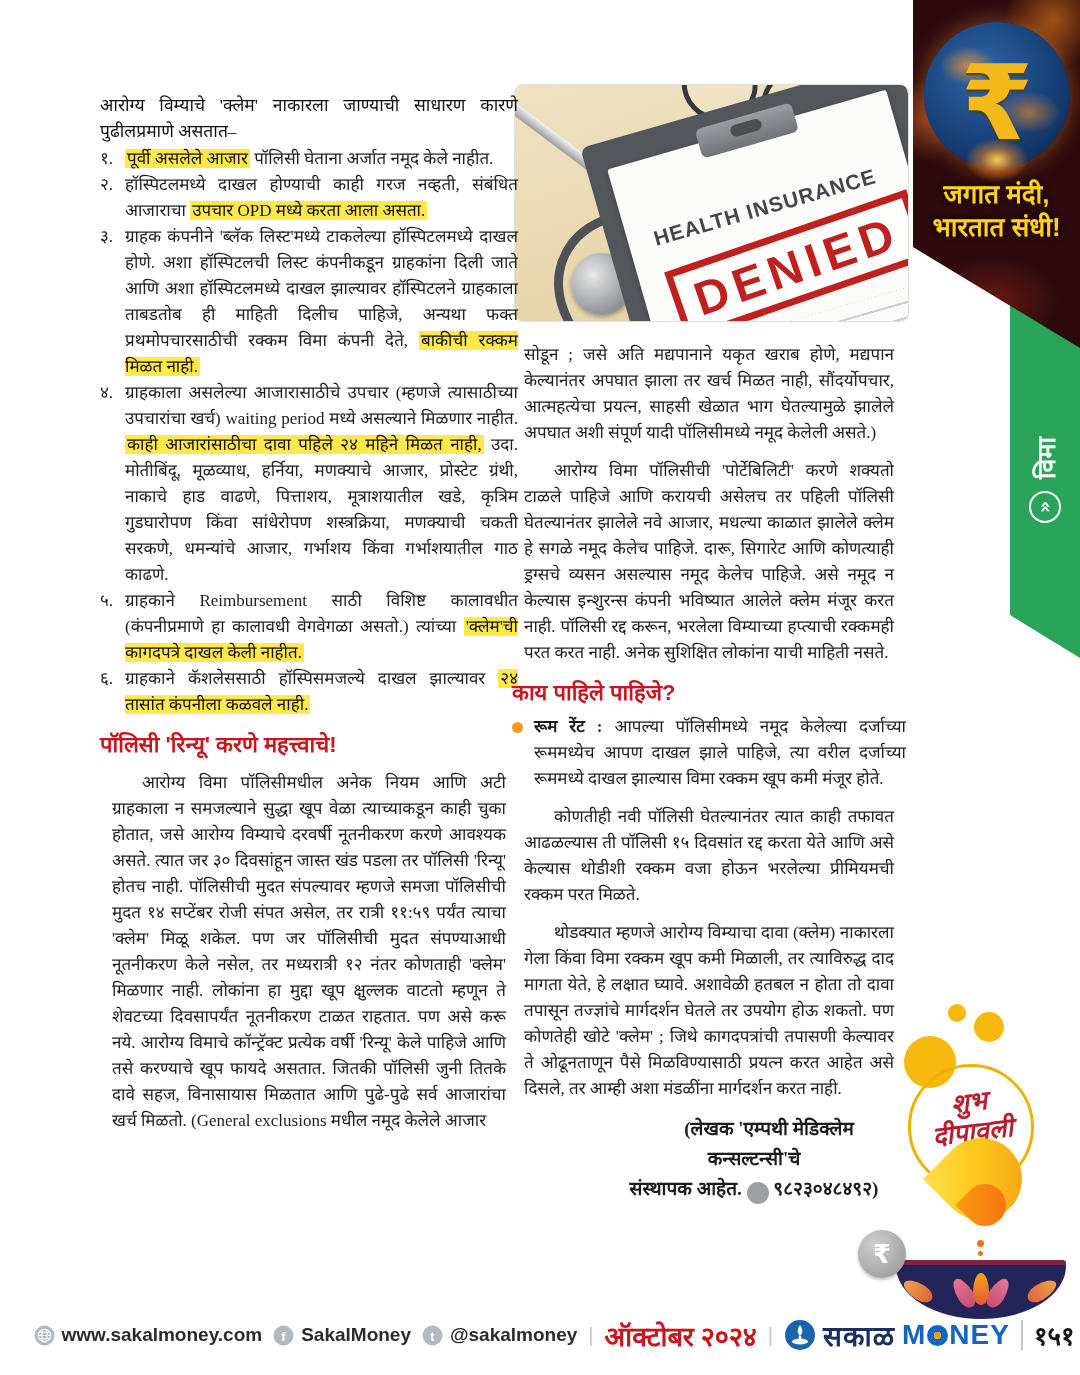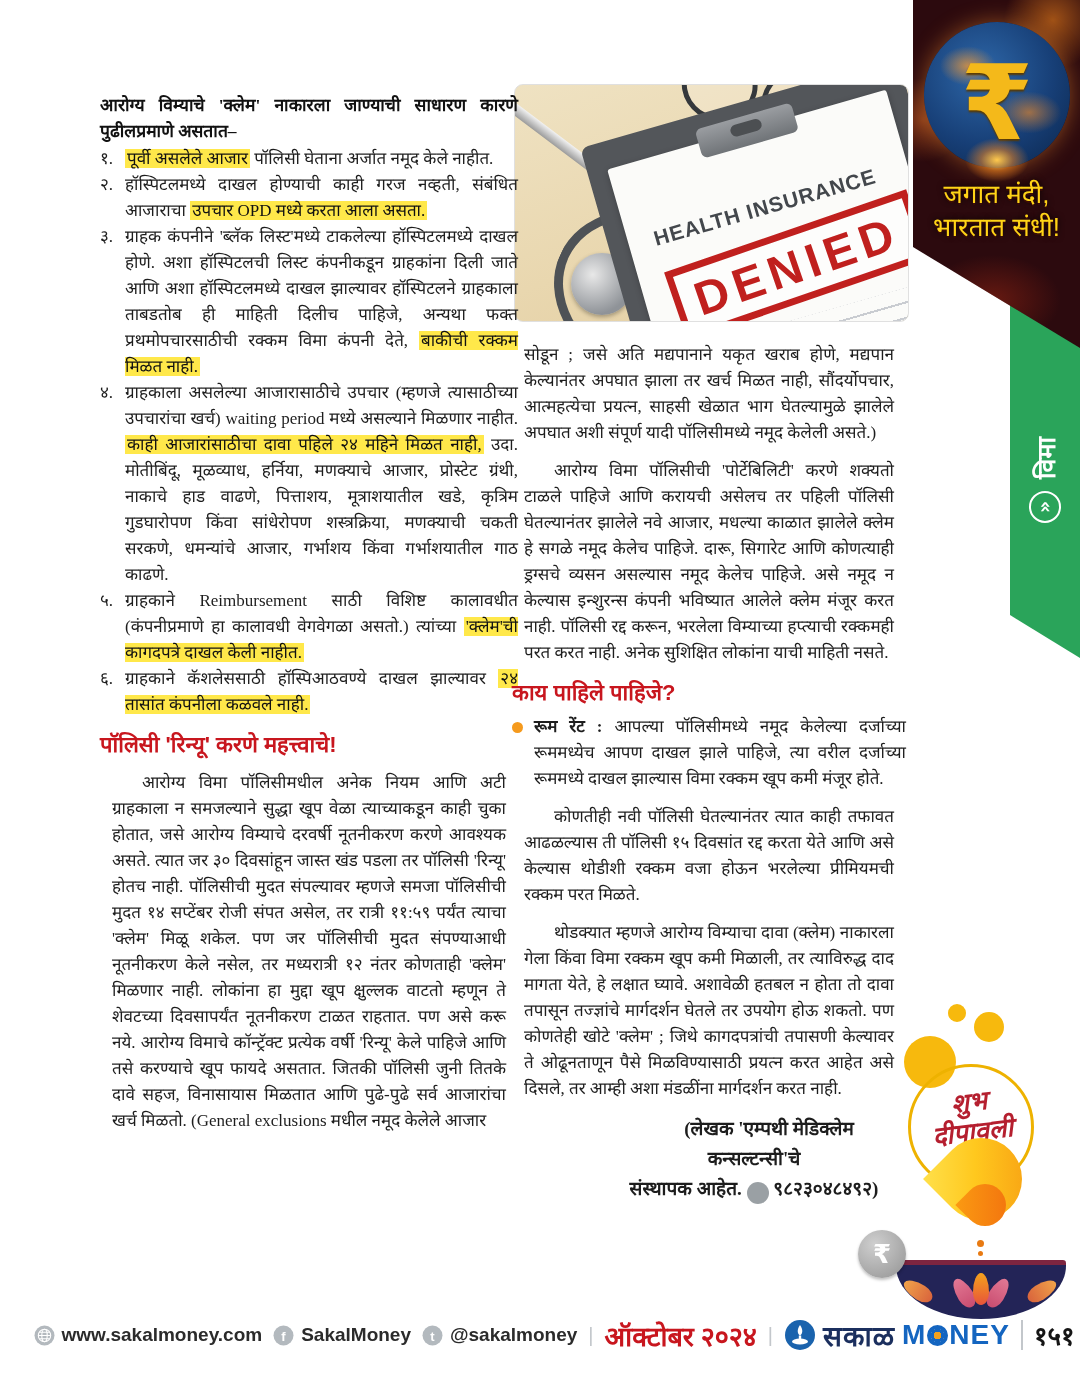--- a/index.html
+++ b/index.html
@@ -6,21 +6,21 @@
   body{
     width:1080px;height:1375px;position:relative;overflow:hidden;
     background:#ffffff;
     font-family:"Liberation Serif","DejaVu Serif",serif;
     color:#1d1d1d;
   }
   
   .col{position:absolute;font-size:17px;line-height:26px;text-align:justify;}
   #col-left{left:100px;top:92px;width:418px;}
   #col-right{left:512px;top:330px;width:394px;}
-  .intro{font-weight:bold;color:#111;font-size:17.5px;}
+  .intro{font-weight:normal;color:#111;font-size:17.5px;}
   ol.reasons{list-style:none;margin:2px 0 0 0;padding:0;}
   ol.reasons li{position:relative;padding-left:25px;margin:0;}
   ol.reasons .num{position:absolute;left:0;top:0;}
   mark.hl{background:#ffe84a;font-weight:normal;color:#111;padding:0 2px;}
   p.para{margin:12px;text-indent:30px;}
   p.para.noindent{text-indent:0;}
   p.spaced{margin-top:10px;}
   h2.red{color:#c8161e;font-size:22px;line-height:26px;margin:14px 0 8px 0;font-family:"Liberation Sans","DejaVu Sans",sans-serif;font-weight:bold;text-align:left;}
   ul.checks{list-style:none;margin:0;padding:0;}
   ul.checks li{position:relative;padding-left:22px;}
@@ -67,21 +67,21 @@
     background:
       radial-gradient(40px 28px at 30% 30%,rgba(230,150,60,.8),transparent 70%),
       radial-gradient(46px 30px at 72% 62%,rgba(214,130,50,.7),transparent 70%),
       radial-gradient(circle at 40% 35%,#2e67a8 0%,#173f77 55%,#0a2449 100%);
     box-shadow:0 0 22px rgba(255,150,50,.45);}
   .globe-rupee{position:absolute;left:0;top:8px;width:146px;text-align:center;font-size:104px;line-height:146px;
     font-weight:bold;color:#f4b91a;text-shadow:0 2px 2px #5a3a00;font-family:"DejaVu Sans",sans-serif;}
   .diya-glow{position:absolute;left:52px;top:138px;width:64px;height:44px;
     background:radial-gradient(closest-side,#ffc94d,rgba(255,140,30,.5),transparent);border-radius:50%;}
   .ribbon-text{position:absolute;left:0;top:178px;width:167px;text-align:center;
-    font-family:"Liberation Sans","DejaVu Sans",sans-serif;font-weight:normal;font-size:26px;line-height:33px;
+    font-family:"Liberation Sans","DejaVu Sans",sans-serif;font-weight:bold;font-size:26px;line-height:33px;
     color:#ffd417;text-shadow:0 2px 0 #3a0c06,0 0 6px #000;}
   
   #side-tab{position:absolute;left:1010px;top:287px;width:70px;height:371px;z-index:2;background:#2aa45a;
     clip-path:polygon(0 0,100% 11.6%,100% 100%,0 88.4%);}
   .tab-rot{position:absolute;left:50%;top:52%;transform:translate(-50%,-50%) rotate(-90deg);
     display:flex;align-items:center;gap:12px;white-space:nowrap;}
   .tab-chev{width:28px;height:28px;border:2px solid #fff;border-radius:50%;color:#fff;text-align:center;
     line-height:26px;font-size:19px;font-weight:bold;font-family:"DejaVu Sans",sans-serif;}
   .tab-label{color:#fff;font-weight:bold;font-size:25px;font-family:"Liberation Sans","DejaVu Sans",sans-serif;}
   
@@ -175,21 +175,21 @@
     <li>
       <span class="num">३.</span><span>ग्राहक कंपनीने 'ब्लॅक लिस्ट'मध्ये टाकलेल्या हॉस्पिटलमध्ये दाखल होणे. अशा हॉस्पिटलची लिस्ट कंपनीकडून ग्राहकांना दिली जाते आणि अशा हॉस्पिटलमध्ये दाखल झाल्यावर हॉस्पिटलने ग्राहकाला ताबडतोब ही माहिती दिलीच पाहिजे, अन्यथा फक्त प्रथमोपचारसाठीची रक्कम विमा कंपनी देते, </span><mark class="hl">बाकीची रक्कम मिळत नाही.</mark><span></span>
     </li>
     <li>
       <span class="num">४.</span><span>ग्राहकाला असलेल्या आजारासाठीचे उपचार (म्हणजे त्यासाठीच्या उपचारांचा खर्च) waiting period मध्ये असल्याने मिळणार नाहीत. </span><mark class="hl">काही आजारांसाठीचा दावा पहिले २४ महिने मिळत नाही,</mark><span> उदा. मोतीबिंदू, मूळव्याध, हर्निया, मणक्याचे आजार, प्रोस्टेट ग्रंथी, नाकाचे हाड वाढणे, पित्ताशय, मूत्राशयातील खडे, कृत्रिम गुडघारोपण किंवा सांधेरोपण शस्त्रक्रिया, मणक्याची चकती सरकणे, धमन्यांचे आजार, गर्भाशय किंवा गर्भाशयातील गाठ काढणे.</span>
     </li>
     <li>
       <span class="num">५.</span><span>ग्राहकाने Reimbursement साठी विशिष्ट कालावधीत (कंपनीप्रमाणे हा कालावधी वेगवेगळा असतो.) त्यांच्या </span><mark class="hl">'क्लेम'ची कागदपत्रे दाखल केली नाहीत.</mark><span></span>
     </li>
     <li>
-      <span class="num">६.</span><span>ग्राहकाने कॅशलेससाठी हॉस्पिआठवण्ये दाखल झाल्यावर </span><mark class="hl">२४ तासांत कंपनीला कळवले नाही.</mark><span></span>
+      <span class="num">६.</span><span>ग्राहकाने कॅशलेससाठी हॉस्पिसमजल्ये दाखल झाल्यावर </span><mark class="hl">२४ तासांत कंपनीला कळवले नाही.</mark><span></span>
     </li>
   </ol>
   <h2 class="red">पॉलिसी 'रिन्यू' करणे महत्त्वाचे!</h2>
   <p class="para">आरोग्य विमा पॉलिसीमधील अनेक नियम आणि अटी ग्राहकाला न समजल्याने सुद्धा खूप वेळा त्याच्याकडून काही चुका होतात, जसे आरोग्य विम्याचे दरवर्षी नूतनीकरण करणे आवश्यक असते. त्यात जर ३० दिवसांहून जास्त खंड पडला तर पॉलिसी 'रिन्यू' होतच नाही. पॉलिसीची मुदत संपल्यावर म्हणजे समजा पॉलिसीची मुदत १४ सप्टेंबर रोजी संपत असेल, तर रात्री ११:५९ पर्यंत त्याचा 'क्लेम' मिळू शकेल. पण जर पॉलिसीची मुदत संपण्याआधी नूतनीकरण केले नसेल, तर मध्यरात्री १२ नंतर कोणताही 'क्लेम' मिळणार नाही. लोकांना हा मुद्दा खूप क्षुल्लक वाटतो म्हणून ते शेवटच्या दिवसापर्यंत नूतनीकरण टाळत राहतात. पण असे करू नये. आरोग्य विमाचे कॉन्ट्रॅक्ट प्रत्येक वर्षी 'रिन्यू' केले पाहिजे आणि तसे करण्याचे खूप फायदे असतात. जितकी पॉलिसी जुनी तितके दावे सहज, विनासायास मिळतात आणि पुढे-पुढे सर्व आजारांचा खर्च मिळतो. (General exclusions मधील नमूद केलेले आजार</p>
 </div>
 
 <div id="col-right" class="col">
   <p class="para noindent">सोडून ; जसे अति मद्यपानाने यकृत खराब होणे, मद्यपान केल्यानंतर अपघात झाला तर खर्च मिळत नाही, सौंदर्योपचार, आत्महत्येचा प्रयत्न, साहसी खेळात भाग घेतल्यामुळे झालेले अपघात अशी संपूर्ण यादी पॉलिसीमध्ये नमूद केलेली असते.)</p>
   <p class="para">आरोग्य विमा पॉलिसीची 'पोर्टेबिलिटी' करणे शक्यतो टाळले पाहिजे आणि करायची असेलच तर पहिली पॉलिसी घेतल्यानंतर झालेले नवे आजार, मधल्या काळात झालेले क्लेम हे सगळे नमूद केलेच पाहिजे. दारू, सिगारेट आणि कोणत्याही ड्रग्सचे व्यसन असल्यास नमूद केलेच पाहिजे. असे नमूद न केल्यास इन्शुरन्स कंपनी भविष्यात आलेले क्लेम मंजूर करत नाही. पॉलिसी रद्द करून, भरलेला विम्याच्या हप्त्याची रक्कमही परत करत नाही. अनेक सुशिक्षित लोकांना याची माहिती नसते.</p>
   <h2 class="red">काय पाहिले पाहिजे?</h2>

